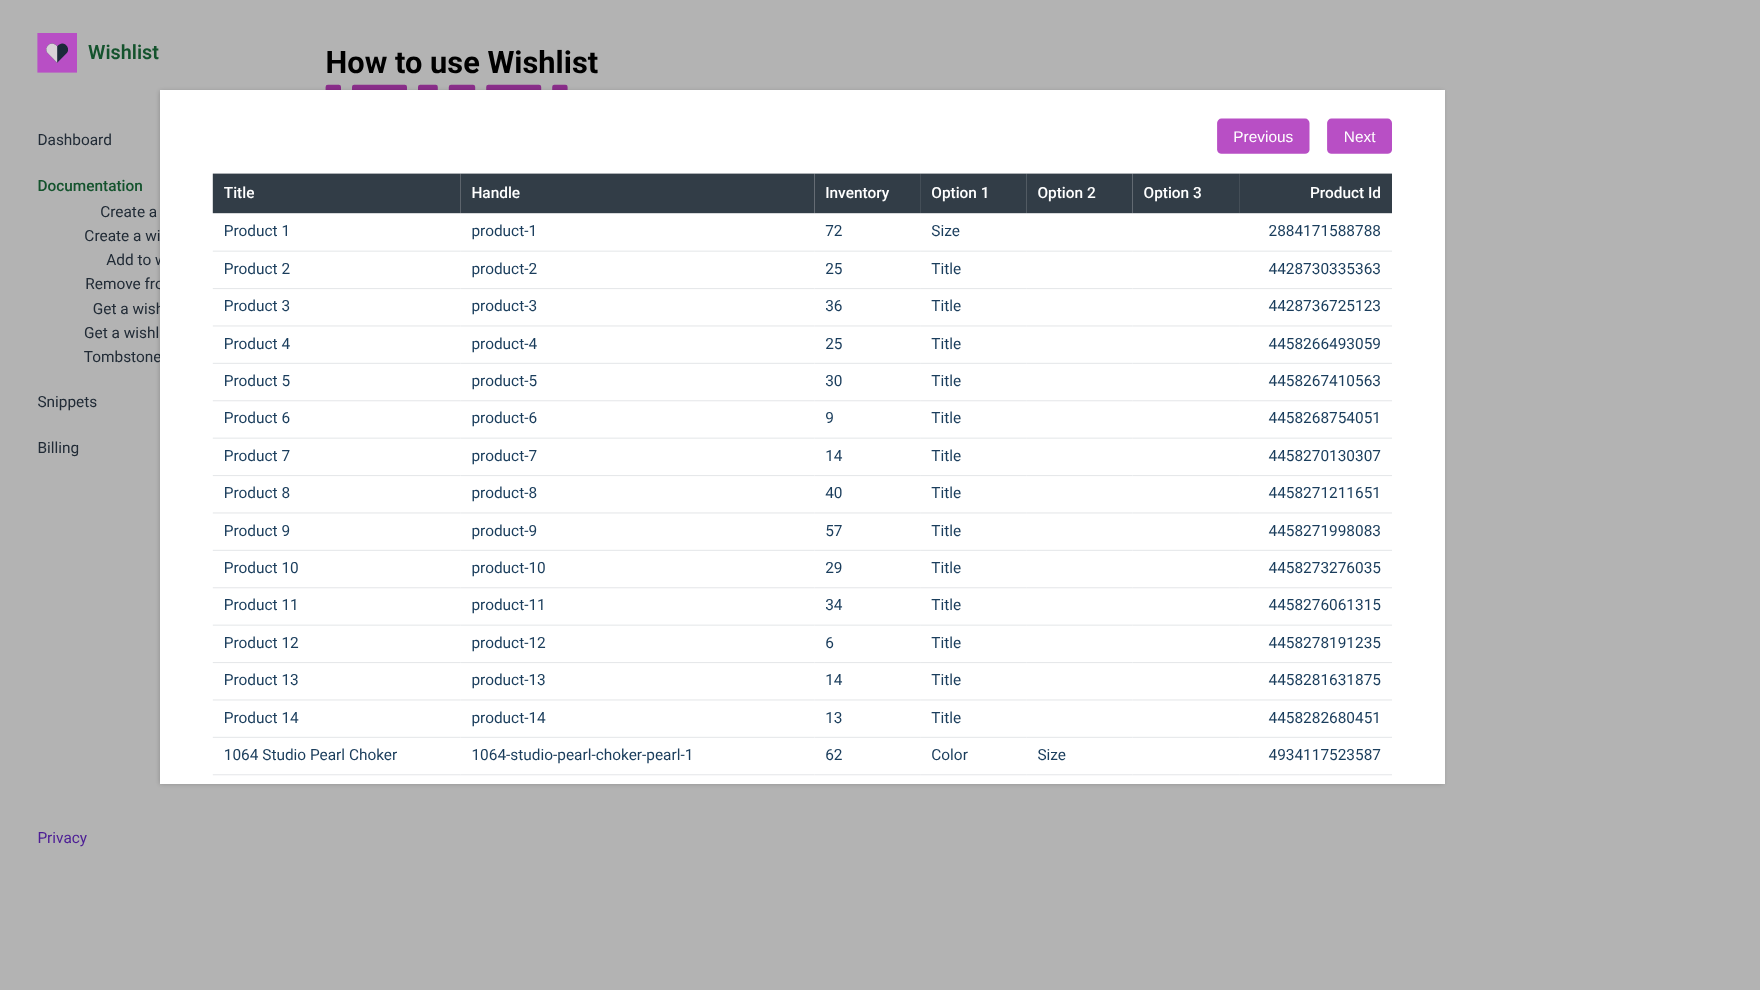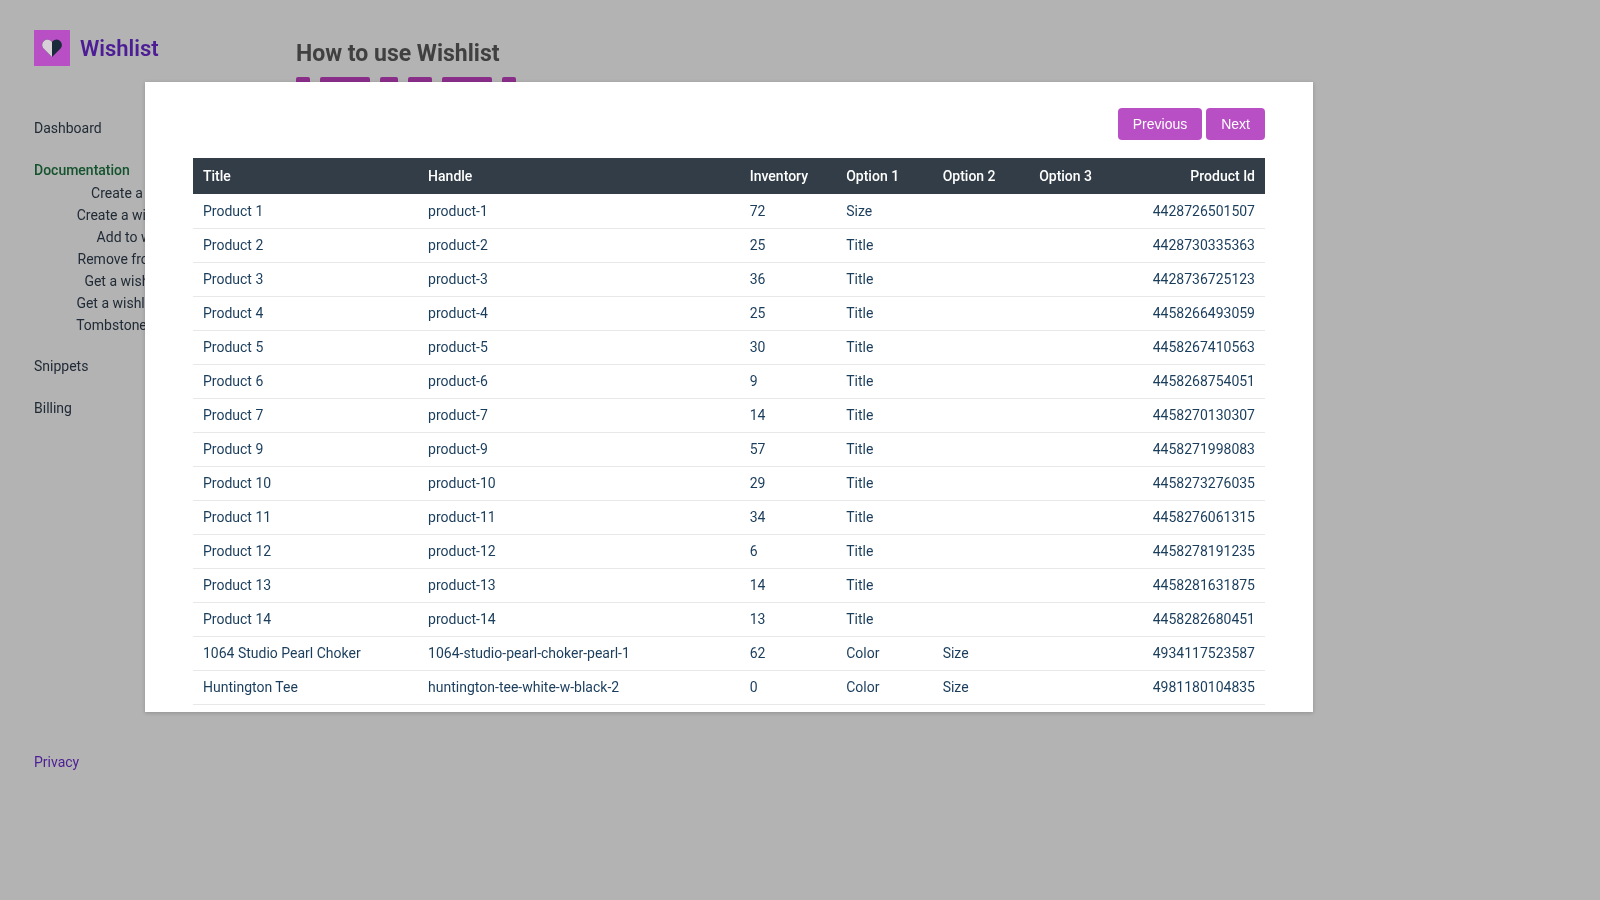--- a/index.html
+++ b/index.html
@@ -30,23 +30,23 @@
     gap:10px;
   }
   .brand-logo {
     width:36px; height:36px;
     background:#b84fc5;
     display:flex;
     align-items:center;
     justify-content:center;
   }
   .brand-title {
-    font-size:22px;
+    font-size:18px;
     font-weight:600;
-    color:#4c1d95;
+    color:#14532d;
   }
   .nav {
     margin-top:50px;
   }
   .nav-item, .nav-sub {
     color:#212b36;
     font-size:14px;
     padding:4px 0;
     cursor:pointer;
   }
@@ -59,23 +59,23 @@
     left:34px;
     bottom:130px;
     font-size:14px;
     color:#4c1d95;
     cursor:pointer;
   }
 
   .title {
     position:absolute;
     left:296px; top:40px;
-    font-size:23px;
+    font-size:28px;
     font-weight:700;
-    color:#404040;
+    color:#000000;
   }
   .subtitle-bar {
     position:absolute;
     left:296px; top:77px;
     height:8px; width:240px;
     display:flex; gap:10px;
   }
   .subtitle-bar span { background:#8a2e8a; height:7px; border-radius:2px; }
 
   .panel {
@@ -87,21 +87,21 @@
     background:#ffffff;
     box-shadow:0 1px 4px rgba(0,0,0,0.2);
     overflow-y:auto;
   }
   .panel::-webkit-scrollbar { width:16px; background:#f1f1f1;}
   .panel::-webkit-scrollbar-thumb { background:#c1c1c1; }
   .panel-inner { padding:26px 48px 20px 48px; }
   .btn-row {
     display:flex;
     justify-content:flex-end;
-    gap:4px;
+    gap:16px;
     margin-bottom:18px;
   }
   .btn {
     background:#b84fc5;
     color:#fff;
     border:none;
     border-radius:4px;
     padding:8px 15px;
     font-size:14px;
     font-weight:500;
@@ -189,21 +189,21 @@
             </tr>
           </thead>
         <tbody id="tbody">
             <tr>
               <td>Product 1</td>
               <td>product-1</td>
               <td>72</td>
               <td>Size</td>
               <td></td>
               <td></td>
-              <td>4428726501507</td>
+              <td>2884171588788</td>
             </tr>
             <tr>
               <td>Product 2</td>
               <td>product-2</td>
               <td>25</td>
               <td>Title</td>
               <td></td>
               <td></td>
               <td>4428730335363</td>
             </tr>
@@ -244,20 +244,29 @@
               <td>4458268754051</td>
             </tr>
             <tr>
               <td>Product 7</td>
               <td>product-7</td>
               <td>14</td>
               <td>Title</td>
               <td></td>
               <td></td>
               <td>4458270130307</td>
+            </tr>
+            <tr>
+              <td>Product 8</td>
+              <td>product-8</td>
+              <td>40</td>
+              <td>Title</td>
+              <td></td>
+              <td></td>
+              <td>4458271211651</td>
             </tr>
             <tr>
               <td>Product 9</td>
               <td>product-9</td>
               <td>57</td>
               <td>Title</td>
               <td></td>
               <td></td>
               <td>4458271998083</td>
             </tr>

